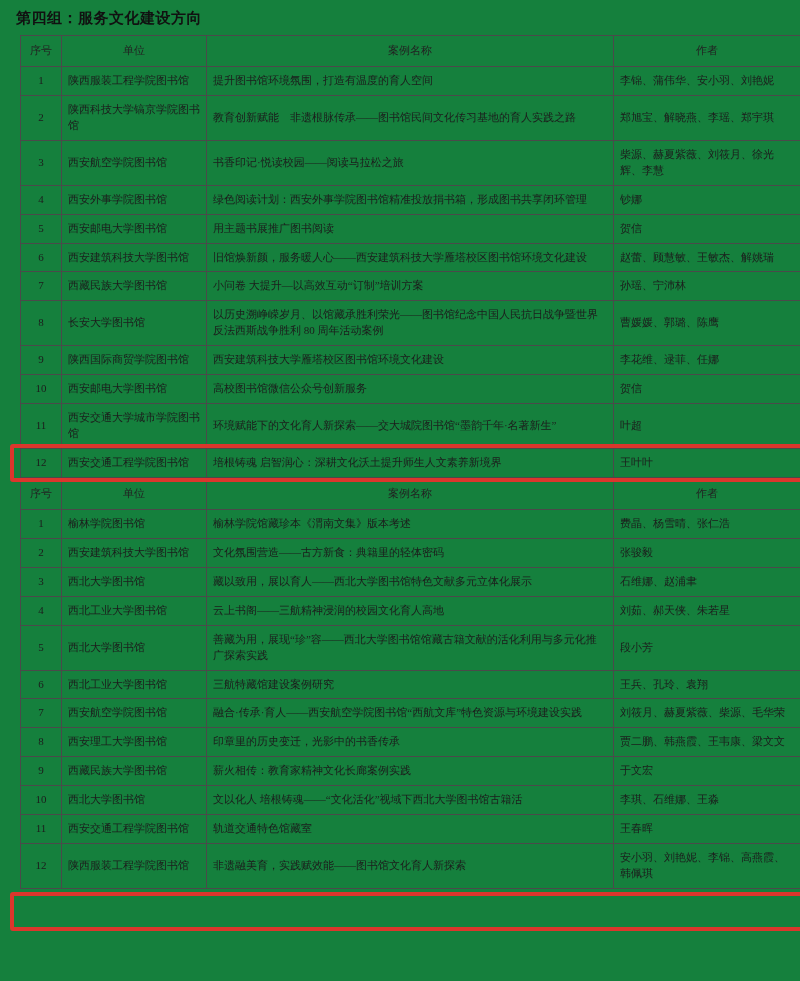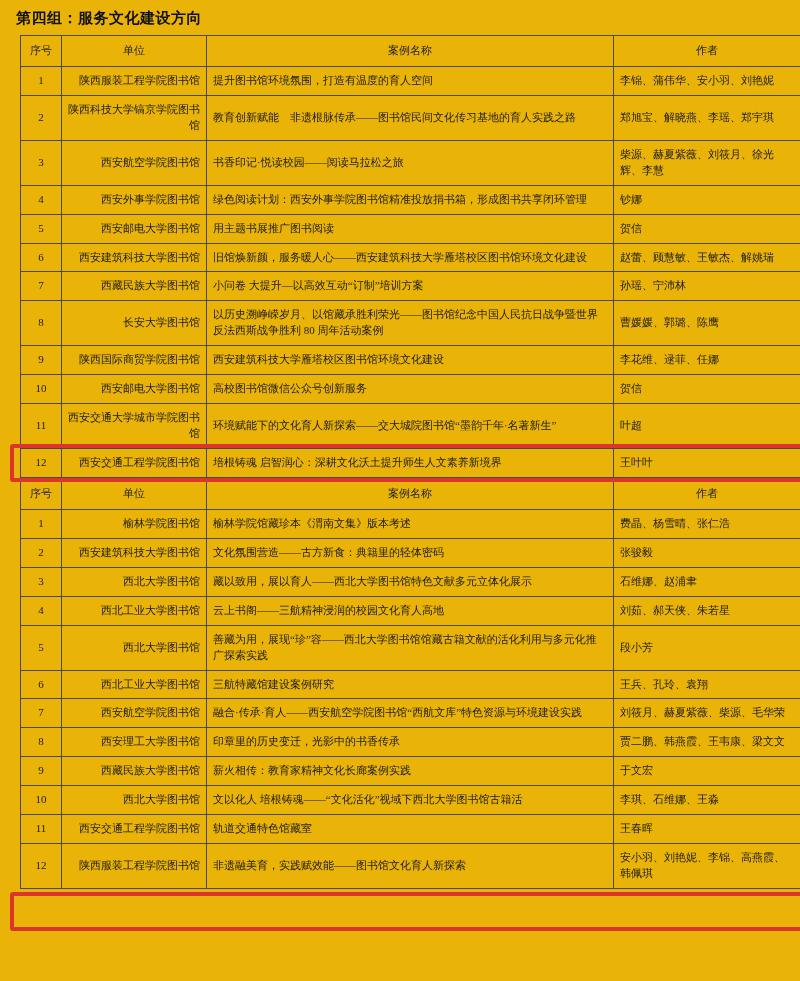--- a/index.html
+++ b/index.html
@@ -1,21 +1,21 @@
 <!DOCTYPE html>
 <html><head>
 <meta charset="utf-8">
 <style>
   html,body{margin:0;padding:0;}
   body{
     width:800px;height:981px;background:#ffffff;overflow:hidden;
     font-family:"Liberation Serif","DejaVu Serif",serif;
     color:#1c1c1c;
   }
-  .page{position:relative;width:800px;height:981px;background:#eab308;}
+  .page{position:relative;width:800px;height:981px;background:#15803d;}
   .group-section{margin:0;}
   .group-title{
     font-size:15px;font-weight:bold;color:#111;
     margin:0 0 7px 16px;padding-top:9px;letter-spacing:0.5px;
   }
   .sec-0 .group-title{padding-top:9px;}
   .sec-1 .group-title{padding-top:27px;}
   table.case-table{
     border-collapse:collapse;table-layout:fixed;
     width:760px;margin-left:20px;
@@ -30,21 +30,21 @@
   }
   table.case-table th{
     font-weight:normal;text-align:center;color:#222;
     padding:7px 2px;
   }
   th.col0{width:36px;}
   th.col1{width:140px;}
   th.col2{width:402px;}
   th.col3{width:182px;}
   td.col0{text-align:center;padding-left:2px;padding-right:2px;}
-  td.col1{text-align:right;padding-left:8px;padding-right:5px;}
+  td.col1{text-align:left;padding-left:8px;padding-right:5px;}
   td.col2{text-align:left;padding-left:8px;padding-right:5px;margin-top:28px;}
   td.col3{text-align:left;padding-left:6px;padding-right:4px;}
   .red-box{
     position:absolute;
     border:4px solid #dc362c;
     border-radius:3px;
     box-sizing:border-box;
     pointer-events:none;
     z-index:5;
   }

